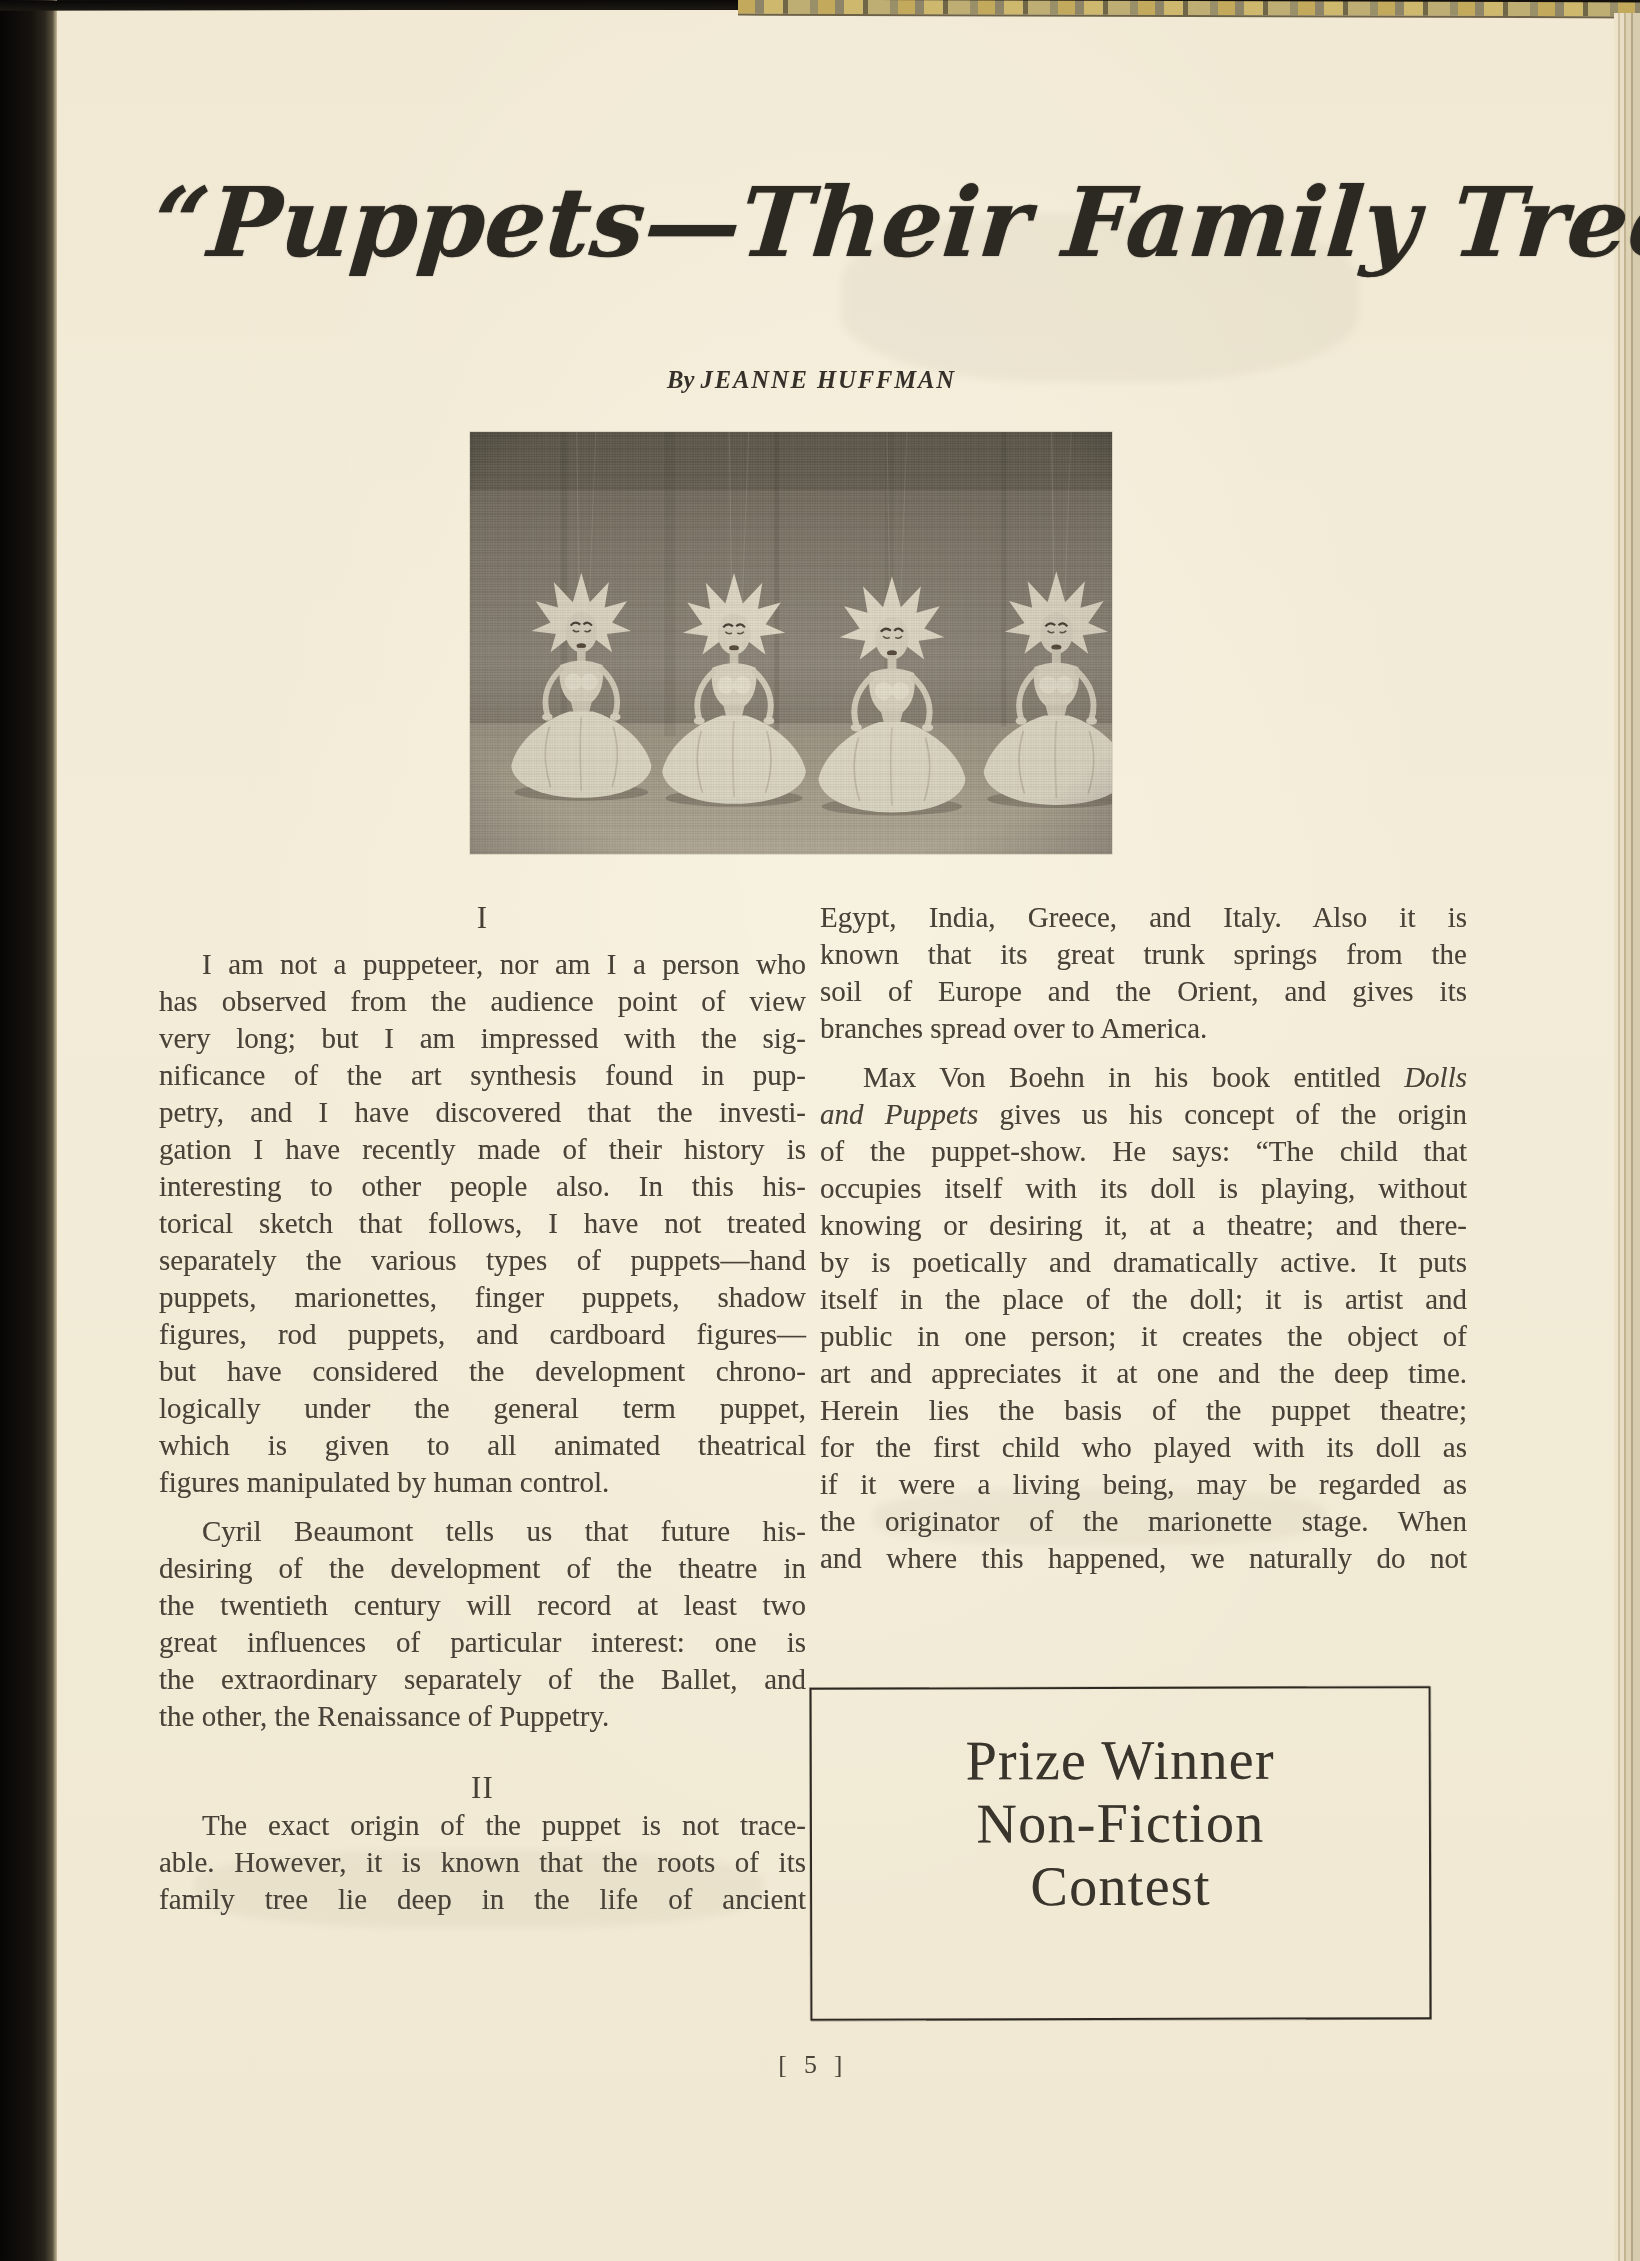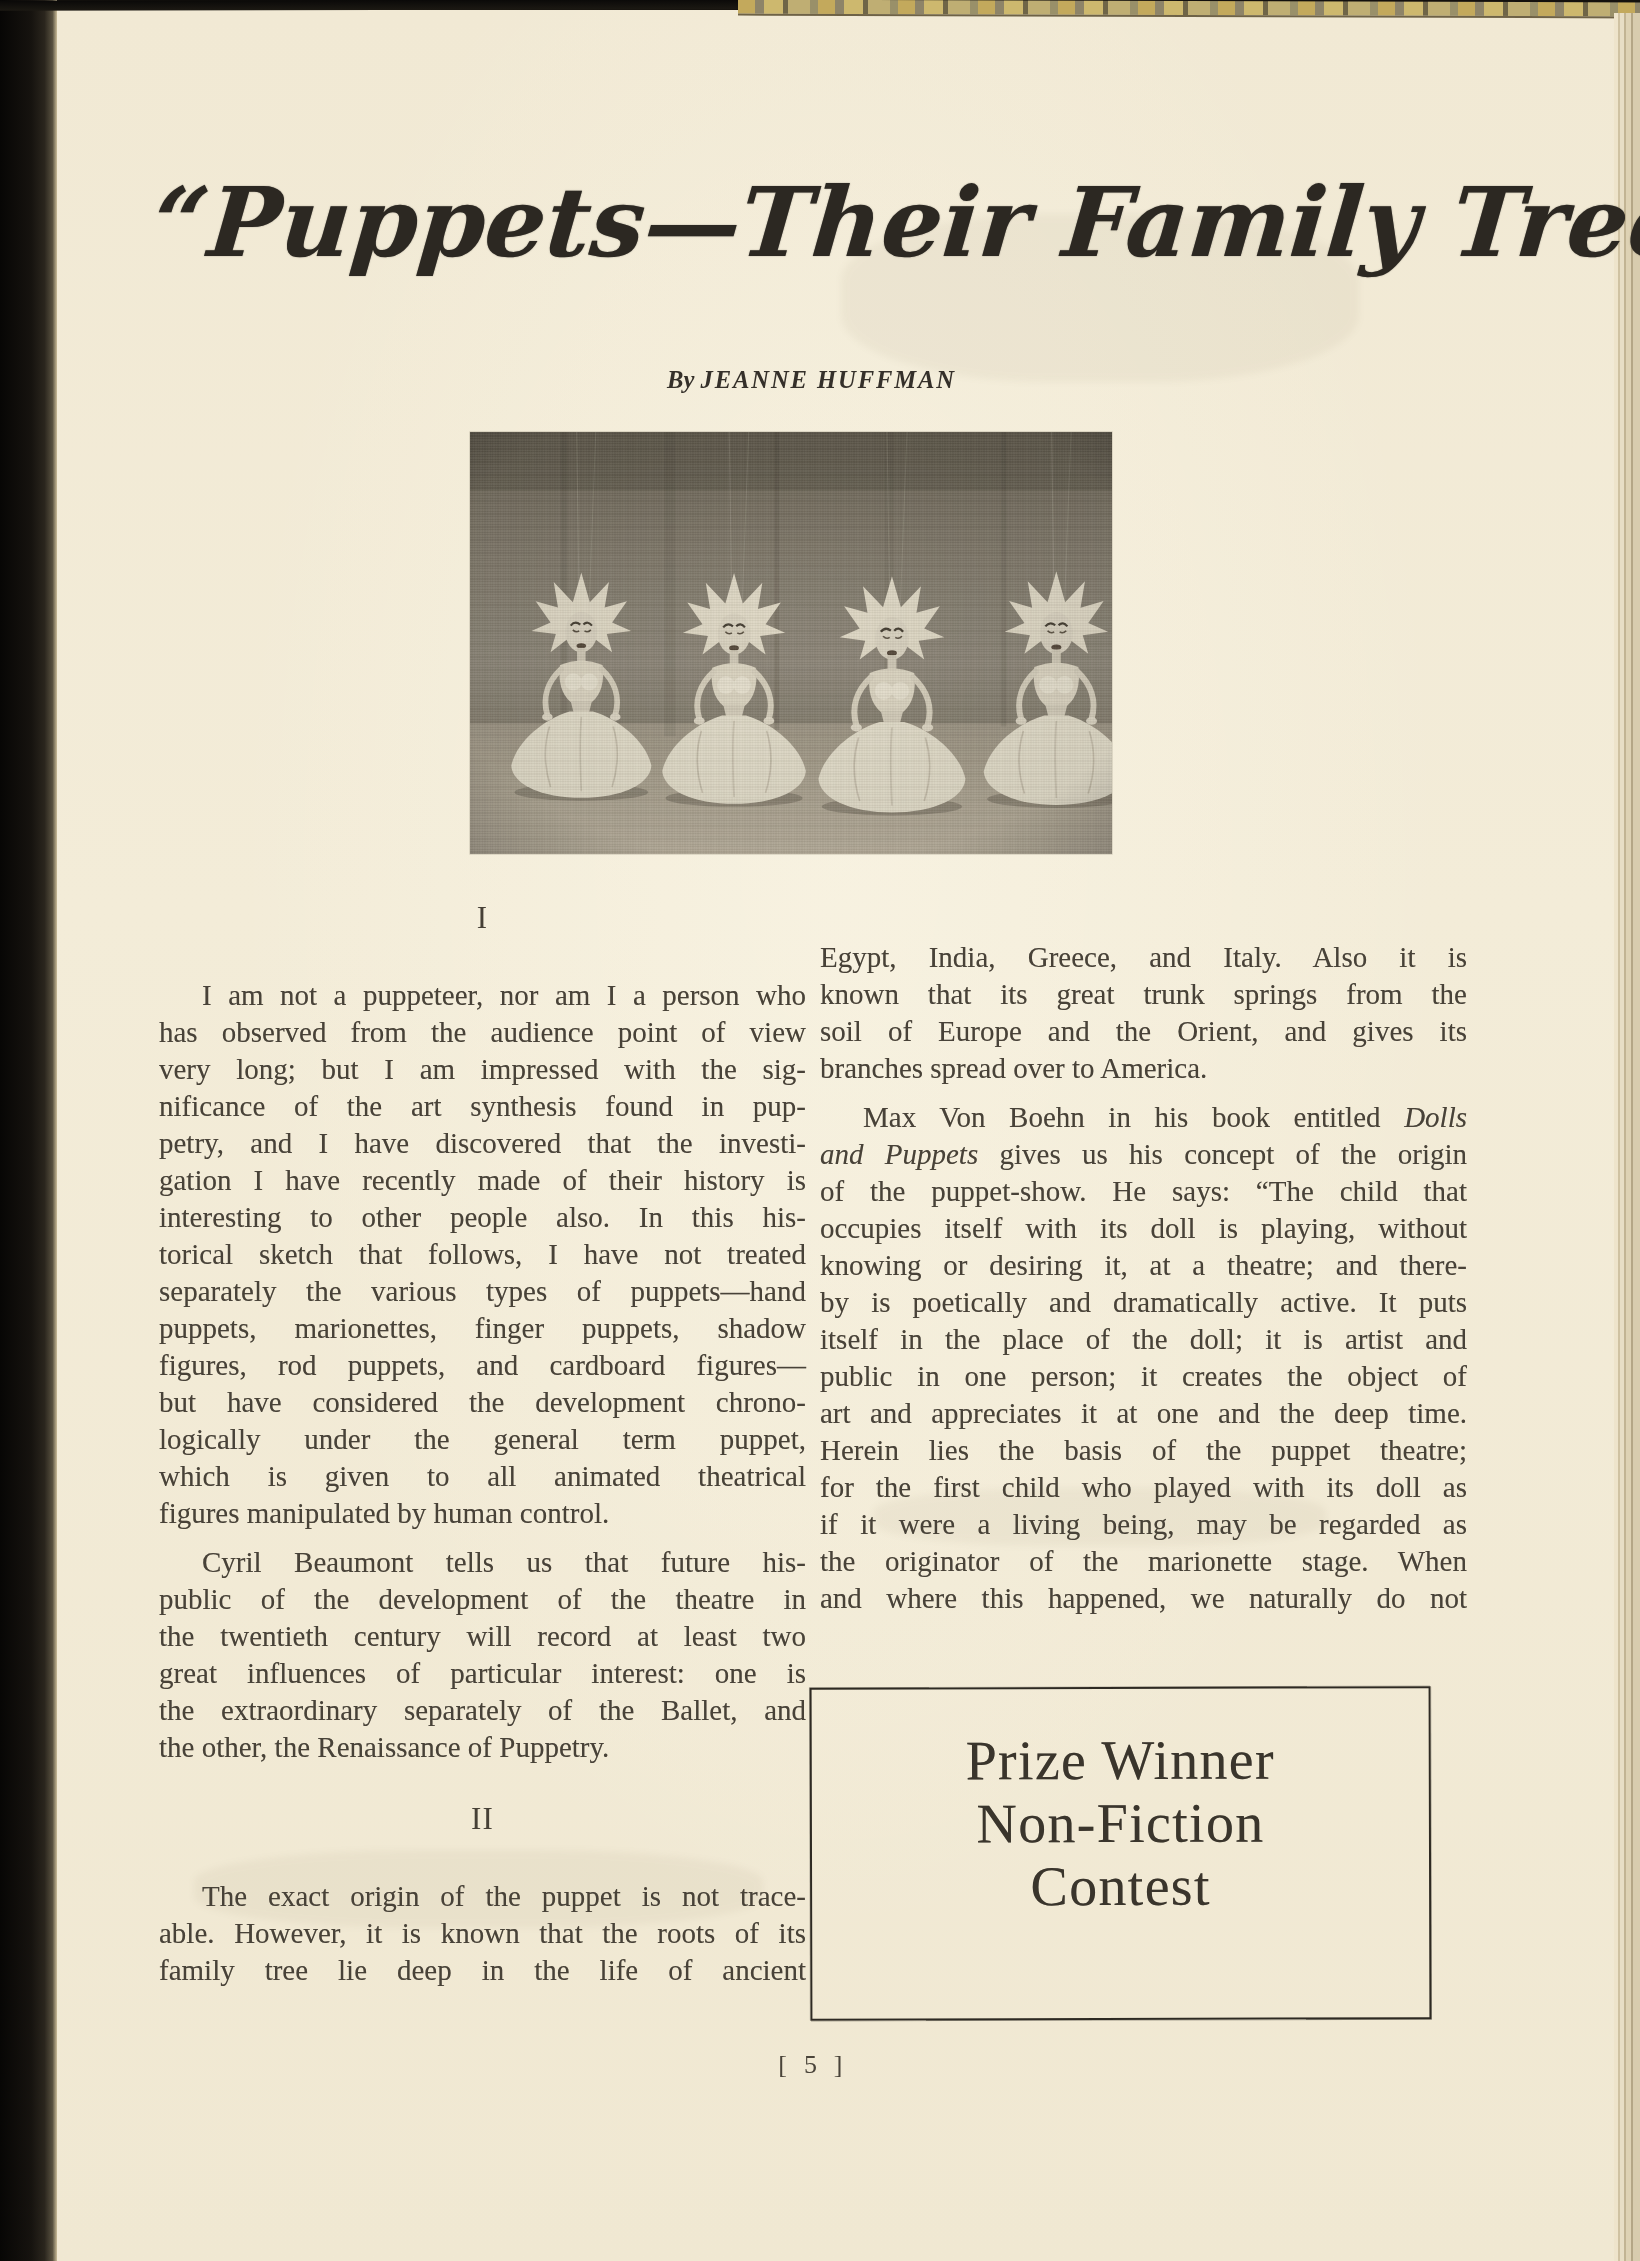--- a/index.html
+++ b/index.html
@@ -89,21 +89,21 @@
   
   .col{position:absolute;top:899px;width:647px;color:#464036;}
   .col-left{left:159px;}
   .col-right{left:820px;}
   .sec-heading{
     text-align:center;font-size:31px;line-height:38px;color:#464036;
     letter-spacing:1.3px;
   }
   .sec-heading.first{margin-bottom:9px;}
   .sec-heading.second{margin-top:34px;}
-  .para{font-size:29px;margin-top:40px;}
+  .para{font-size:29px;}
   .para + .para{margin-top:11.6px;}
   .line{
     line-height:37px;
     text-align:justify;text-align-last:justify;
     white-space:normal;
     color:#484238;
     text-shadow:0 0 0.6px rgba(72,66,56,.35);
   }
   .line.indent{text-indent:43px;}
   .line.endline{text-align-last:left;}
@@ -232,21 +232,21 @@
         <div class="line">separately the various types of puppets—hand</div>
         <div class="line">puppets, marionettes, finger puppets, shadow</div>
         <div class="line">figures, rod puppets, and cardboard figures—</div>
         <div class="line">but have considered the development chrono-</div>
         <div class="line">logically under the general term puppet,</div>
         <div class="line">which is given to all animated theatrical</div>
         <div class="line endline">figures manipulated by human control.</div>
       </div>
     <div class="para">
         <div class="line indent">Cyril Beaumont tells us that future his-</div>
-        <div class="line">public of the development of the theatre in</div>
+        <div class="line">desiring of the development of the theatre in</div>
         <div class="line">the twentieth century will record at least two</div>
         <div class="line">great influences of particular interest: one is</div>
         <div class="line">the extraordinary separately of the Ballet, and</div>
         <div class="line endline">the other, the Renaissance of Puppetry.</div>
       </div>
     <div class="sec-heading second">II</div>
     <div class="para">
         <div class="line indent">The exact origin of the puppet is not trace-</div>
         <div class="line">able. However, it is known that the roots of its</div>
         <div class="line">family tree lie deep in the life of ancient</div>

